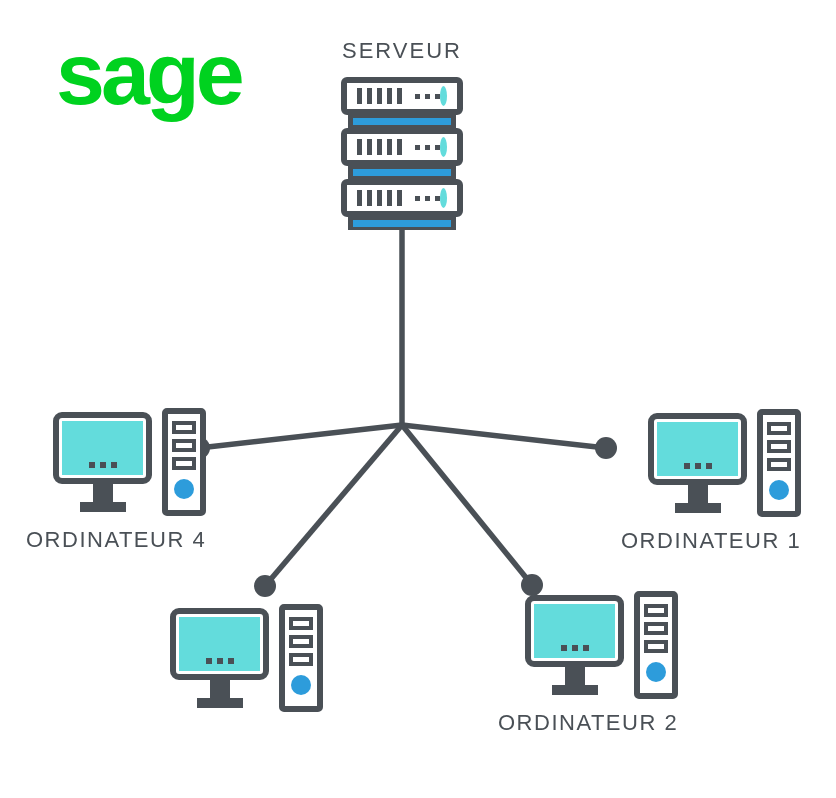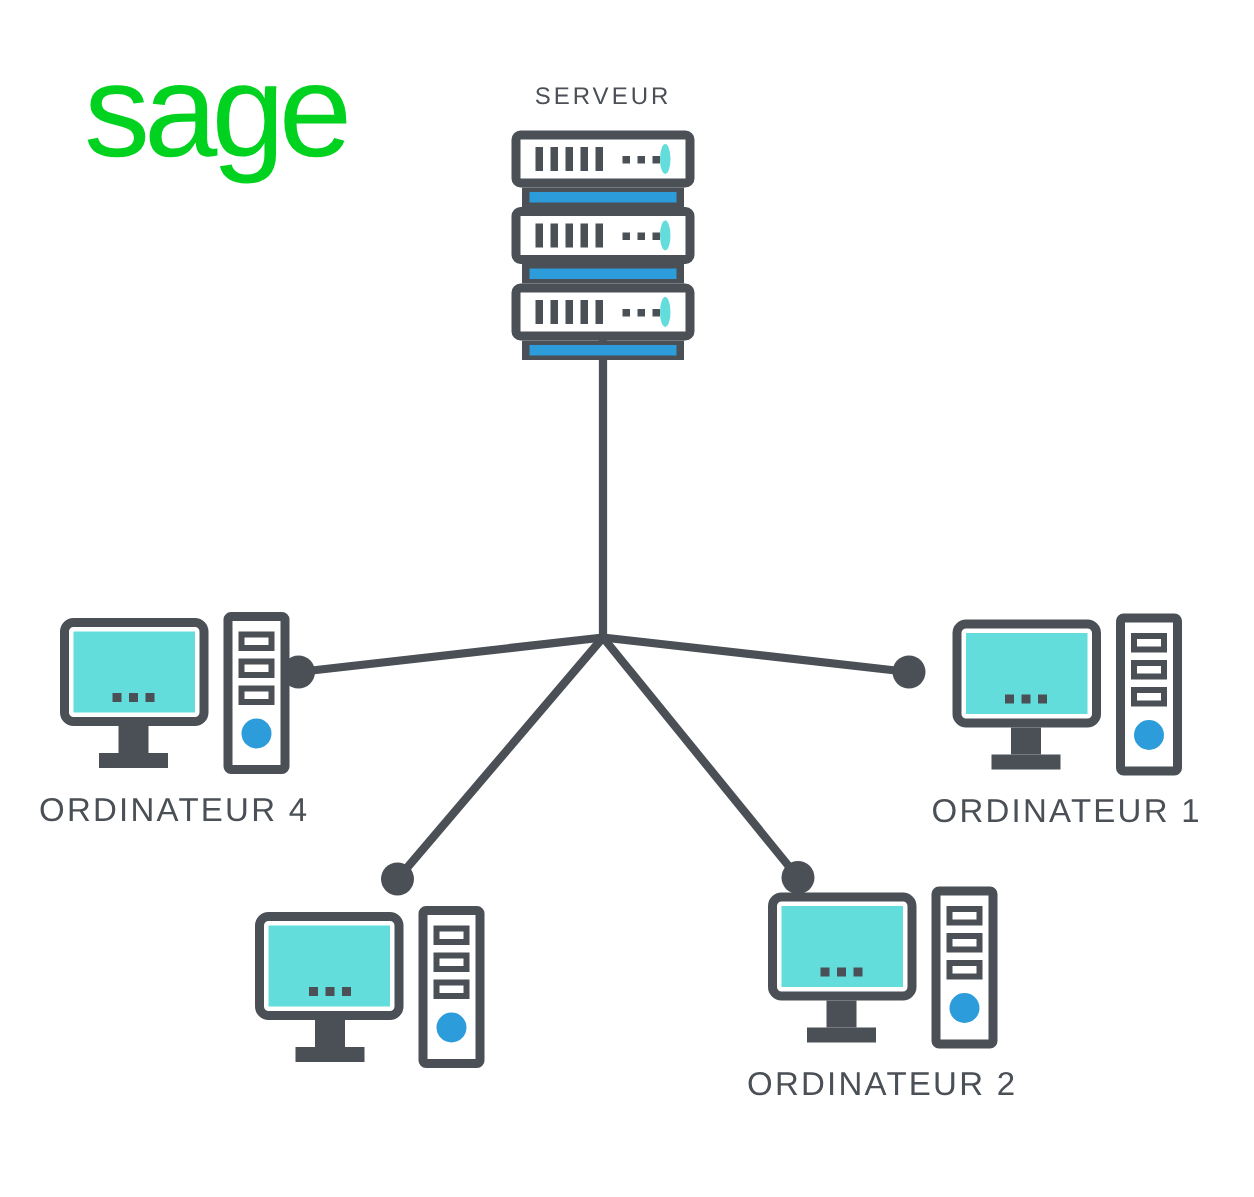--- a/index.html
+++ b/index.html
@@ -9,47 +9,47 @@
     --green:#00d21f;
     --bg:#ffffff;
   }
   *{margin:0;padding:0;box-sizing:border-box;}
   body{background:#fff;font-family:"Liberation Sans", sans-serif;}
   .stage{position:relative;width:836px;height:798px;background:var(--bg);overflow:hidden;}
 
   
   .logo{
     position:absolute;left:56px;top:30px;
-    font-size:88px;font-weight:normal;color:var(--green);
+    font-size:88px;font-weight:bold;color:var(--green);
     letter-spacing:-4px;line-height:1.0;
   }
 
   
   svg.links{position:absolute;left:0;top:0;width:836px;height:798px;}
   svg.links line{stroke:var(--ink);stroke-width:5.5;}
   svg.links circle{fill:var(--ink);}
 
   
   .server-group{position:absolute;left:341px;top:38px;width:122px;text-align:center;}
-  .server-label{font-size:16px;letter-spacing:2px;color:var(--ink);margin-bottom:13px;margin-top:18px;}
+  .server-label{font-size:22px;letter-spacing:2px;color:var(--ink);margin-bottom:13px;}
   .rack{width:122px;}
   .unit{
     height:38px;border:6px solid var(--ink);border-radius:6px;background:#fff;
     display:flex;align-items:center;padding:0 10px;
   }
   .bars{display:flex;gap:5px;}
   .bar{width:5px;height:16px;background:var(--ink);}
   .unit-dots{display:flex;gap:5px;margin-left:13px;}
   .udot{width:5px;height:5px;background:var(--ink);}
   .unit-circle{width:20px;height:20px;border-radius:50%;background:var(--cyan);margin-left:auto;}
   .band{height:13px;margin:0 7px;background:var(--ink);padding:3px 5px;}
   .band-inner{width:100%;height:100%;background:var(--blue);}
 
   
-  .computer{position:absolute;display:flex;flex-direction:column;align-items:center;}
+  .computer{position:absolute;display:flex;flex-direction:column;align-items:flex-end;}
   .computer-body{display:flex;align-items:flex-start;gap:10px;}
   .monitor-col{margin-top:4px;display:flex;flex-direction:column;align-items:center;}
   .monitor{
     width:99px;height:72px;border:6px solid var(--ink);border-radius:9px;
     background:#fff;padding:3px;
   }
   .screen{width:100%;height:100%;background:var(--cyan);position:relative;}
   .screen-dots{position:absolute;bottom:7px;left:50%;transform:translateX(-50%);display:flex;gap:5px;}
   .sdot{width:6px;height:6px;background:var(--ink);}
   .neck{width:20px;height:18px;background:var(--ink);}

